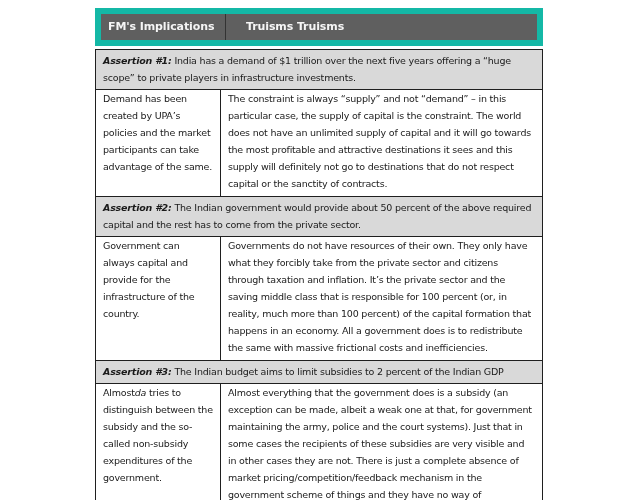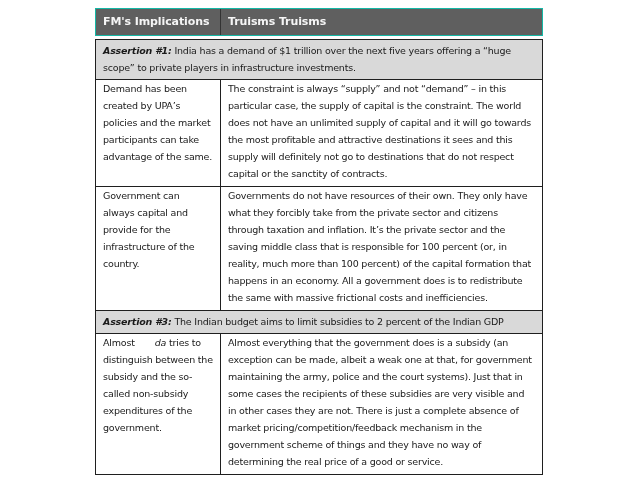--- a/index.html
+++ b/index.html
@@ -17,22 +17,23 @@
     font-family: "DejaVu Sans", "Liberation Sans", sans-serif;
   }
   .doc-table {
     position: absolute;
     left: 95px; top: 8px;
     width: 448px;
   }
   .thead {
     display: flex;
     background: var(--header-bg);
-    border: 1px solid #14b8a6;
+    border: 6px solid #14b8a6;
     margin-bottom: 3px;
+    gap: 13px;
   }
   .th {
     color: var(--header-text);
     font-weight: bold;
     font-size: 11px;
     letter-spacing: -0.1px;
     padding: 6px 7px 7px 7px;
   }
   .th-left {
     width: 125px;
@@ -64,40 +65,41 @@
     letter-spacing: -0.2px;
     line-height: 17px;
     padding: 0 7px 4px 7px;
   }
   .cell-left {
     width: 125px;
     flex-shrink: 0;
     border-right: 1px solid var(--border);
   }
   .cell-right { flex: 1; }
-  em { font-style: italic; margin-left: 20px; }
+  em { font-style: italic; }
 </style>
 </head>
 <body>
 
 <div class="doc-table">
 
   <div class="thead">
     <div class="th th-left">FM's Implications</div>
     <div class="th th-right">Truisms Truisms</div>
   </div>
 
   <div class="tbody">
 
     <div class="assertion-row"><span class="bold">Assertion #1:</span><span> India has a demand of $1 trillion over the next five years offering a “huge scope” to private players in infrastructure investments.</span></div>
     <div class="body-row">
       <div class="cell cell-left"><span>Demand has been created by UPA’s policies and the market participants can take advantage of the same.</span><em></em><span></span></div>
       <div class="cell cell-right"><span>The constraint is always “supply” and not “demand” – in this particular case, the supply of capital is the constraint. The world does not have an unlimited supply of capital and it will go towards the most profitable and attractive destinations it sees and this supply will definitely not go to destinations that do not respect capital or the sanctity of contracts.</span></div>
     </div>
 
+    <div class="assertion-row"><span class="bold">Assertion #2:</span><span> The Indian government would provide about 50 percent of the above required capital and the rest has to come from the private sector.</span></div>
     <div class="body-row">
       <div class="cell cell-left"><span>Government can always capital and provide for the infrastructure of the country.</span><em></em><span></span></div>
       <div class="cell cell-right"><span>Governments do not have resources of their own. They only have what they forcibly take from the private sector and citizens through taxation and inflation. It’s the private sector and the saving middle class that is responsible for 100 percent (or, in reality, much more than 100 percent) of the capital formation that happens in an economy. All a government does is to redistribute the same with massive frictional costs and inefficiencies.</span></div>
     </div>
 
     <div class="assertion-row"><span class="bold">Assertion #3:</span><span> The Indian budget aims to limit subsidies to 2 percent of the Indian GDP</span></div>
     <div class="body-row">
       <div class="cell cell-left"><span>Almost</span><em>da</em><span> tries to distinguish between the subsidy and the so-called non-subsidy expenditures of the government.</span></div>
       <div class="cell cell-right"><span>Almost everything that the government does is a subsidy (an exception can be made, albeit a weak one at that, for government maintaining the army, police and the court systems). Just that in some cases the recipients of these subsidies are very visible and in other cases they are not. There is just a complete absence of market pricing/competition/feedback mechanism in the government scheme of things and they have no way of determining the real price of a good or service.</span></div>
     </div>

